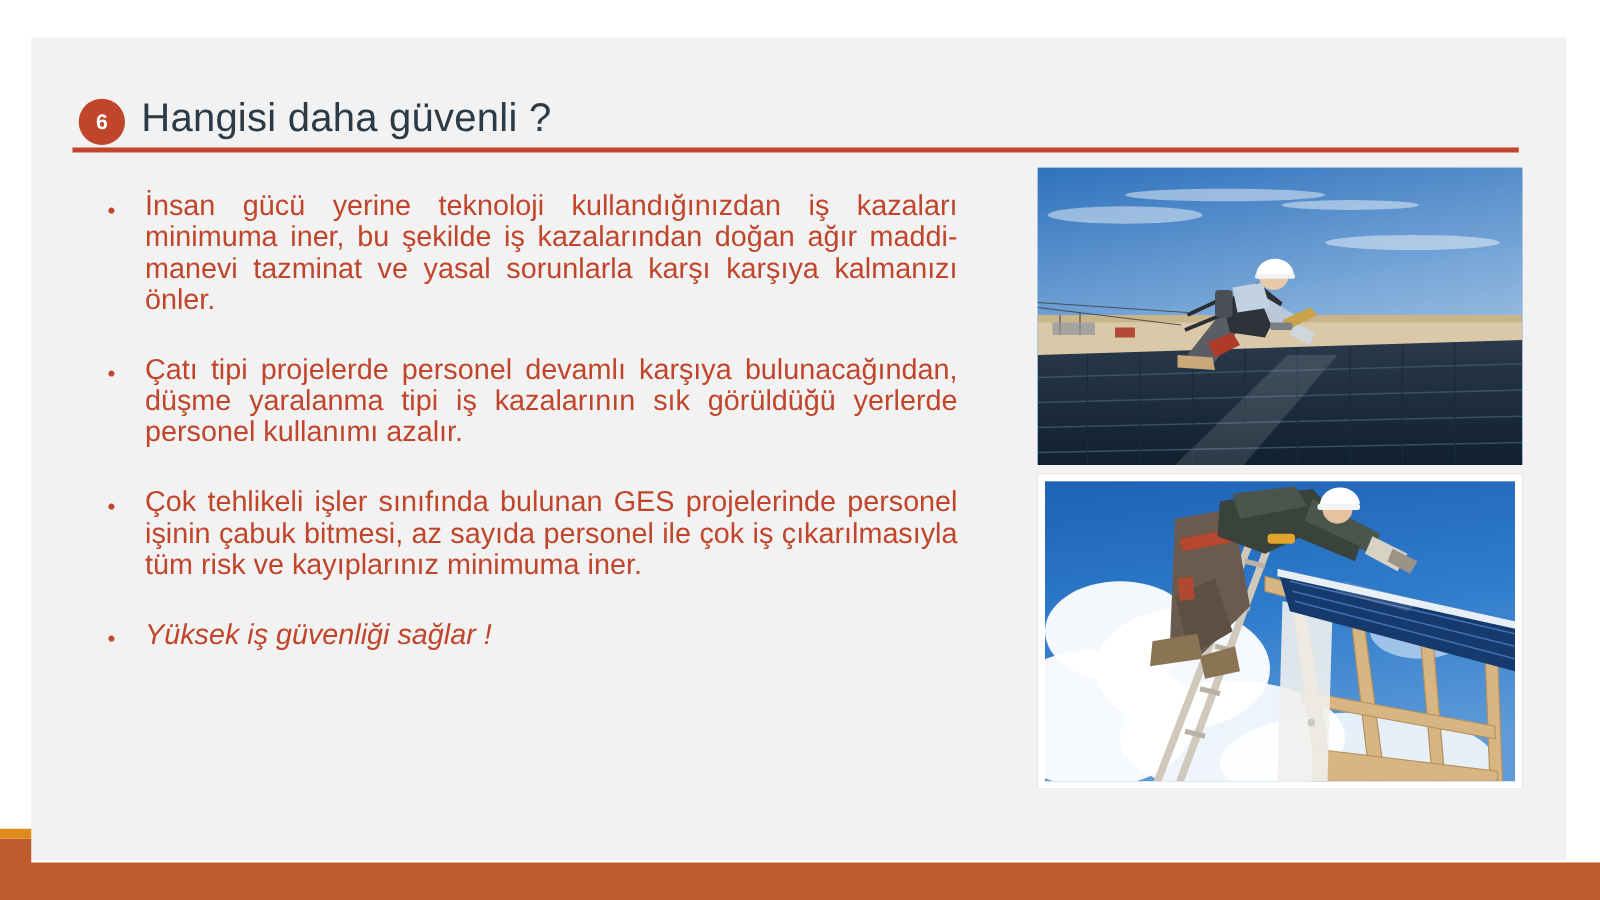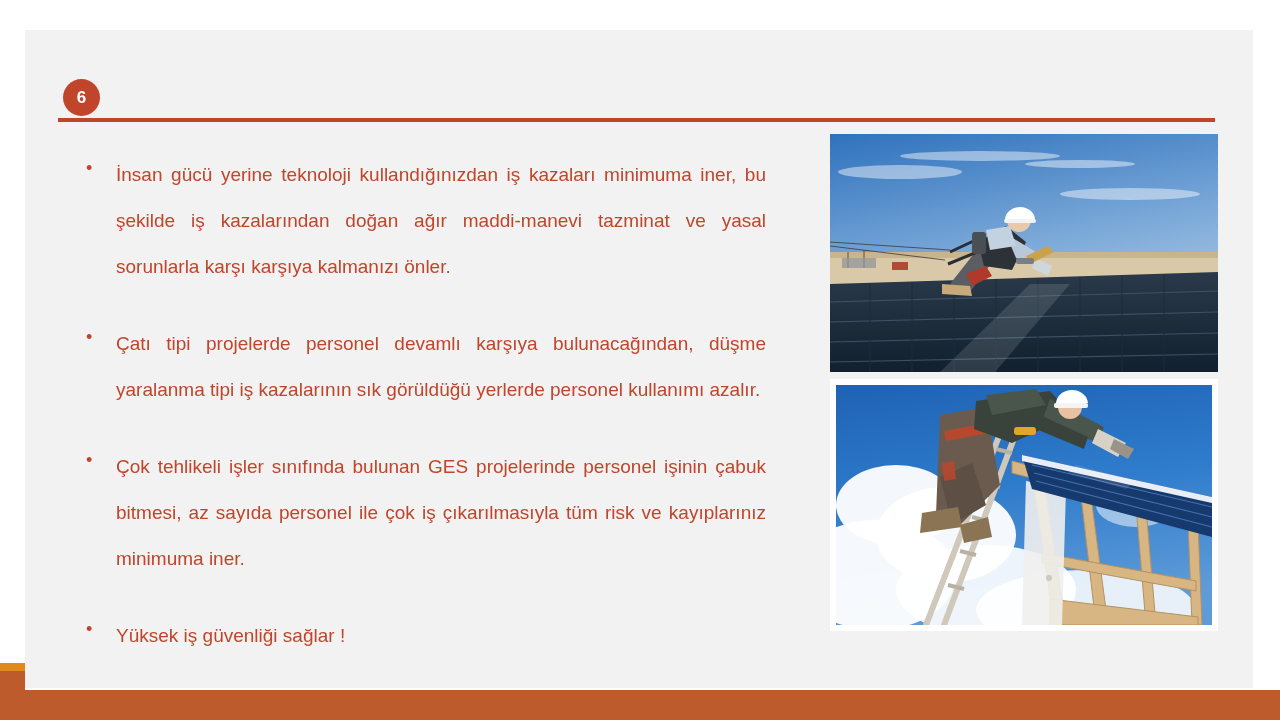--- a/index.html
+++ b/index.html
@@ -52,43 +52,44 @@
   }
   .bullet{
     position:relative;display:flex;align-items:flex-start;
     margin-bottom:31px;
   }
   .bullet:last-child{margin-bottom:0;}
   .bullet-dot{
     flex:0 0 auto;width:30px;color:#c0452a;font-size:18px;line-height:33px;
   }
   .bullet-text{
-    flex:1 1 auto;color:#c0452a;font-size:19px;line-height:46px;
+    flex:1 1 auto;color:#c0452a;font-size:23px;line-height:25px;
     text-align:justify;text-justify:inter-word;
     font-family:"Liberation Sans", sans-serif;
   }
-  .bullet-text.nojustify{text-align:left;}
+  .bullet-text.nojustify{text-align:left;font-style:italic;}
 
   
   .photo{
     position:absolute;overflow:hidden;background:#7ba7d7;
   }
   .photo-top{left:830px;top:134px;width:388px;height:238px;}
   .photo-bottom{left:830px;top:379px;width:388px;height:252px;
     border:6px solid #ffffff;box-sizing:border-box;}
   .photo svg{display:block;width:100%;height:100%;}
 </style>
 </head>
 <body>
 
 <div class="slide">
 
   <div class="panel"></div>
 
   <div class="badge">6</div>
+  <div class="title">Hangisi daha güvenli ?</div>
   <div class="title-rule"></div>
 
   <div class="bullets">
 
     <div class="bullet">
       <span class="bullet-dot">•</span>
       <span class="bullet-text">İnsan gücü yerine teknoloji kullandığınızdan iş kazaları minimuma iner, bu şekilde iş kazalarından doğan ağır maddi-manevi tazminat ve yasal sorunlarla karşı karşıya kalmanızı önler.</span>
     </div>
 
     <div class="bullet">

